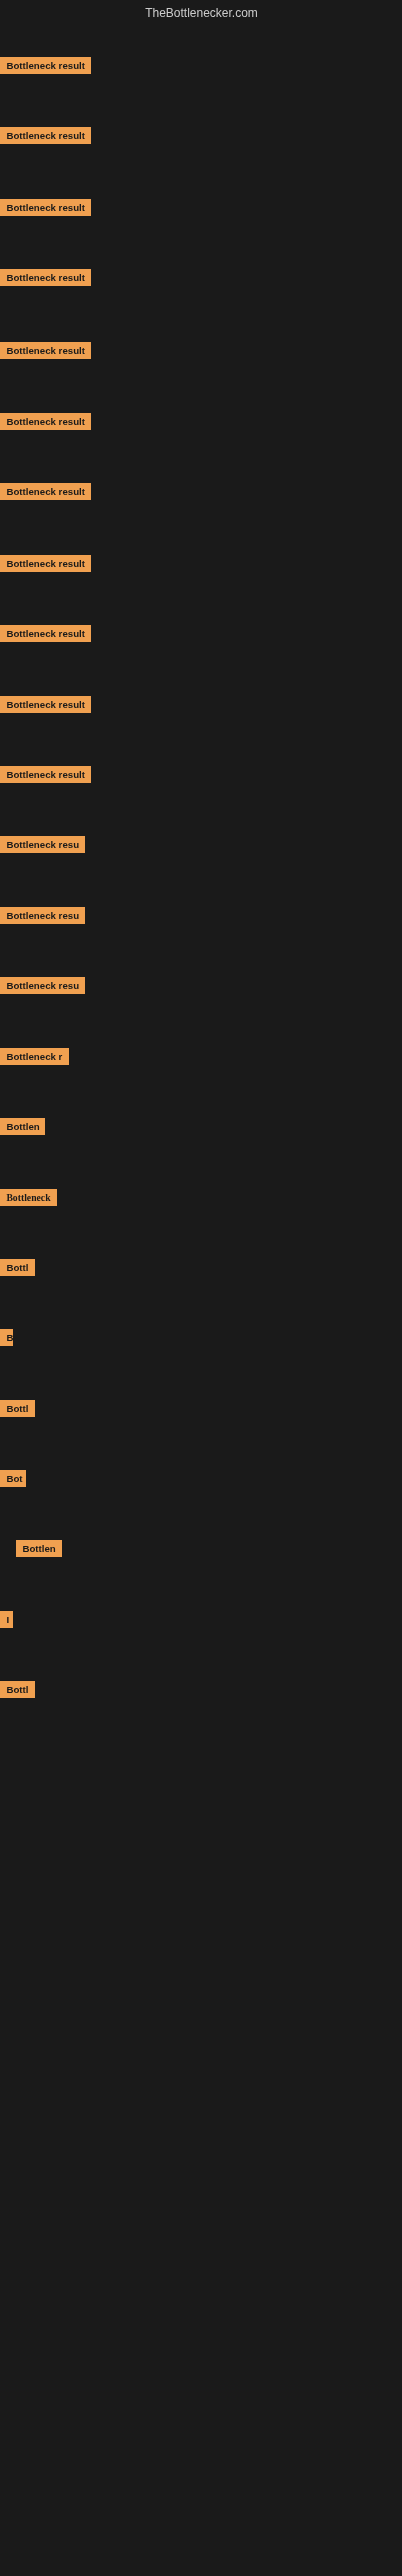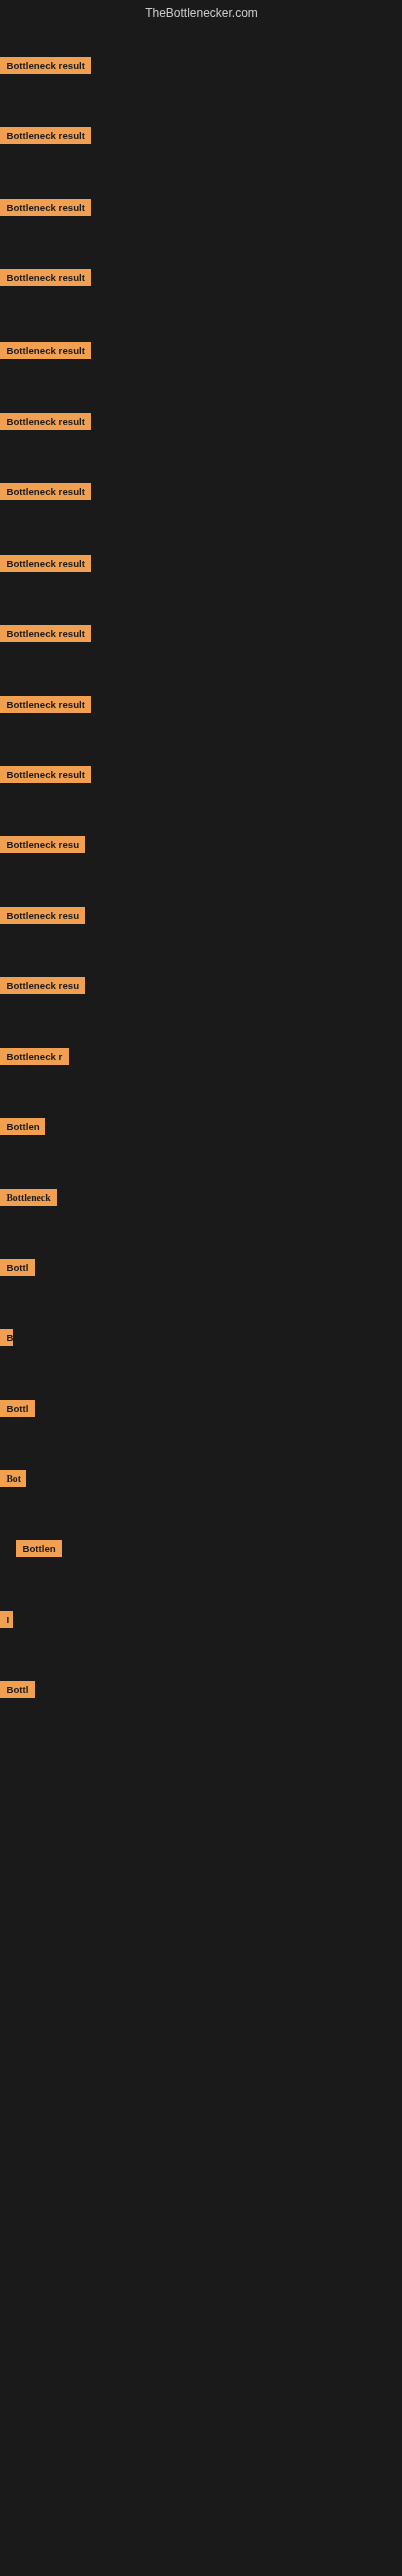--- a/index.html
+++ b/index.html
@@ -55,18 +55,18 @@
     <div class="bottleneck-item" style="top: 739px; left: 0px;"><span class="bottleneck-badge" style="max-width: 121px;">Bottleneck result</span></div>
     <div class="bottleneck-item" style="top: 809px; left: 0px;"><span class="bottleneck-badge" style="max-width: 103px;">Bottleneck resu</span></div>
     <div class="bottleneck-item" style="top: 880px; left: 0px;"><span class="bottleneck-badge" style="max-width: 103px;">Bottleneck resu</span></div>
     <div class="bottleneck-item" style="top: 950px; left: 0px;"><span class="bottleneck-badge" style="max-width: 103px;">Bottleneck resu</span></div>
     <div class="bottleneck-item" style="top: 1021px; left: 0px;"><span class="bottleneck-badge" style="max-width: 81px;">Bottleneck r</span></div>
     <div class="bottleneck-item" style="top: 1091px; left: 0px;"><span class="bottleneck-badge" style="max-width: 45px;">Bottlen</span></div>
     <div class="bottleneck-item" style="top: 1162px; left: 0px; font-family: Liberation Serif, serif;"><span class="bottleneck-badge" style="max-width: 66px;">Bottleneck</span></div>
     <div class="bottleneck-item" style="top: 1232px; left: 0px;"><span class="bottleneck-badge" style="max-width: 37px;">Bottl</span></div>
     <div class="bottleneck-item" style="top: 1302px; left: 0px;"><span class="bottleneck-badge" style="max-width: 11.3px;">B</span></div>
     <div class="bottleneck-item" style="top: 1373px; left: 0px;"><span class="bottleneck-badge" style="max-width: 37px;">Bottl</span></div>
-    <div class="bottleneck-item" style="top: 1443px; left: 0px;"><span class="bottleneck-badge" style="max-width: 26px; font-family: Liberation Serif, serif;">Bot</span></div>
+    <div class="bottleneck-item" style="top: 1443px; left: 0px;"><span class="bottleneck-badge" style="max-width: 26px;">Bot</span></div>
     <div class="bottleneck-item" style="top: 1513px; left: 0px;"><span class="bottleneck-badge" style="max-width: 50px; margin-left: 16px;">Bottlen</span></div>
     <div class="bottleneck-item" style="top: 1584px; left: 0px;"><span class="bottleneck-badge" style="max-width: 4.8px;">I</span></div>
     <div class="bottleneck-item" style="top: 1654px; left: 0px;"><span class="bottleneck-badge" style="max-width: 37px;">Bottl</span></div>
   </div>
 
 
 </body></html>

